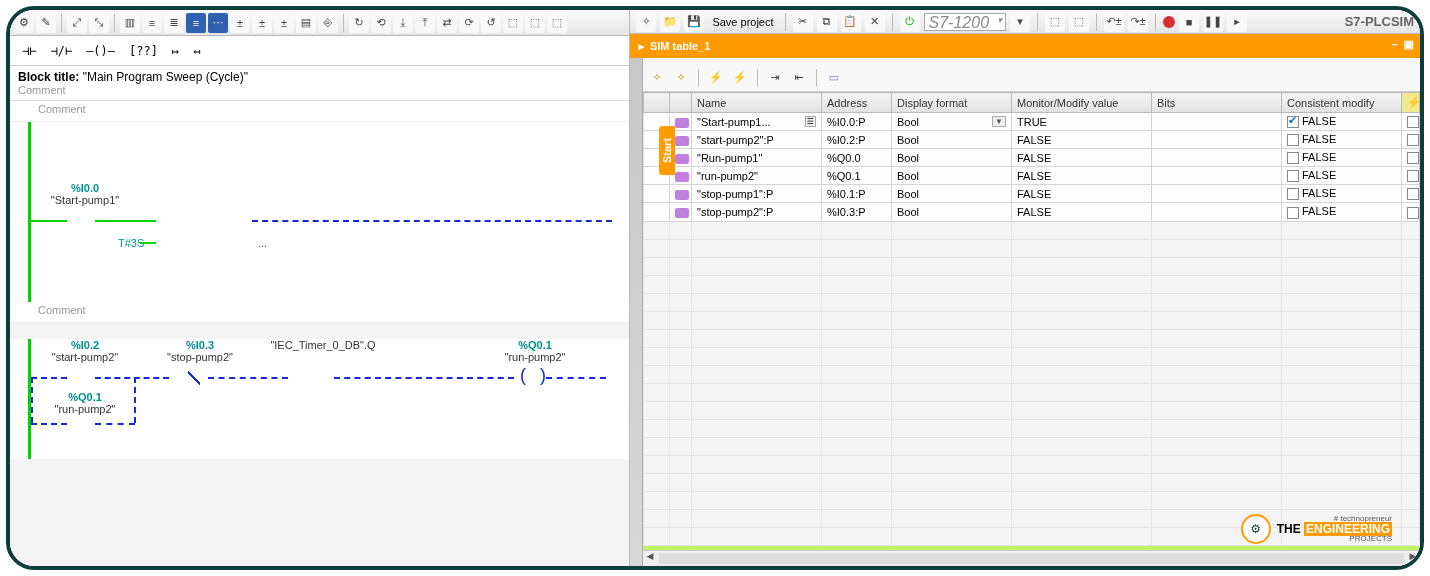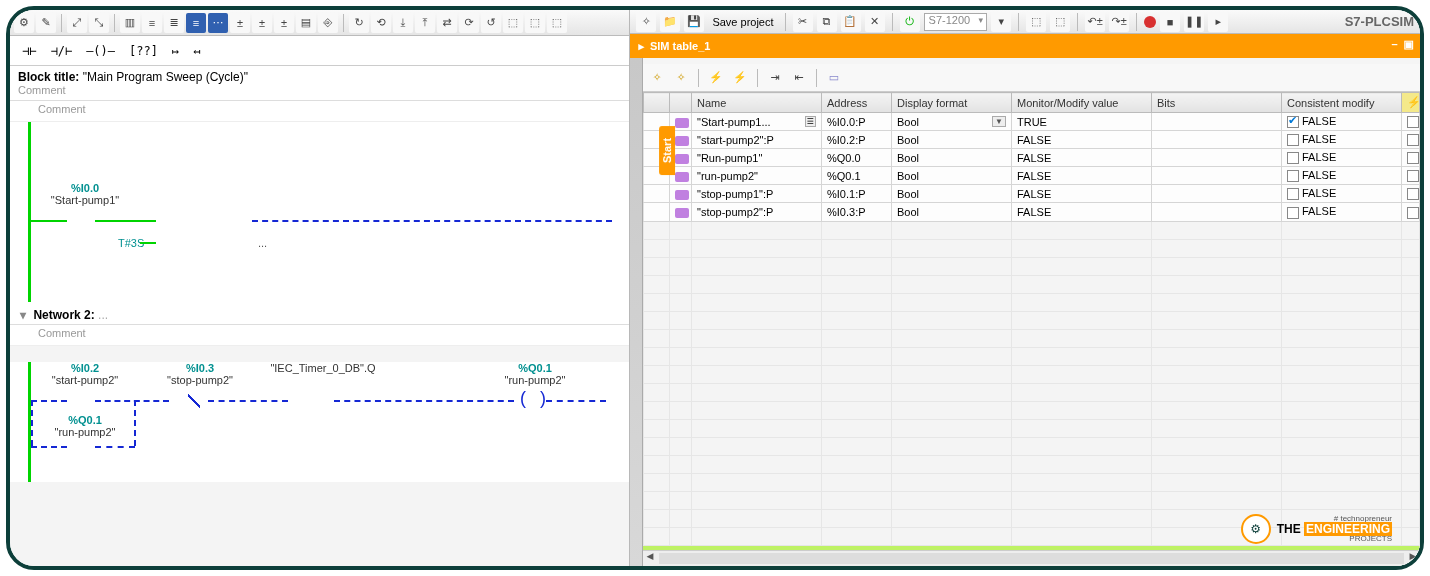--- a/index.html
+++ b/index.html
@@ -213,22 +213,22 @@
     position:absolute; right:28px; bottom:22px;
     display:flex; align-items:center; gap:6px;
   }
   .brand-gear { width:30px; height:30px; border:2px solid #ff9a00; border-radius:50%; display:flex; align-items:center; justify-content:center; font-size:12px; color:#0d3f3a; background:#fff;}
   .brand-txt { font-size:10px; line-height:1; }
   .brand-tep { font-weight:700; font-size:12px;text-align:center; }
   .brand-tep .eng { background:#ff9a00; color:#fff; padding:0 2px; }
   .brand-sub { font-size:8px; color:#555; text-align:right; }
   .tb-word { font-size:11px; padding:0 4px;}
   .select {
-    height:18px; font-size:11px; border:1px solid #aaa; background:#fff; color:#888;
-    padding:0 16px 0 4px; position:relative;
+    height:18px; font-size:16px; border:1px solid #aaa; background:#fff; color:#888;
+    padding:0 16px 0 4px; position:relative;font-style:italic;
   }
   .select::after{content:"▾"; position:absolute; right:3px; top:1px; font-size:9px;}
   .green { color:#00b000; }
   .red-dot { width:12px; height:12px; border-radius:50%; background:#d83030; display:inline-block;}
 </style>
 </head>
 <body>
 
 <div class="frame">
  <div class="split">
@@ -296,25 +296,20 @@
       </div>
       <div class="wire-h" style="left:21px; top:98px; width:36px;"></div>
       <div class="contact" style="left:57px; top:88px;"></div>
       <div class="wire-h" style="left:85px; top:98px; width:61px;"></div>
 
       <div class="wire-h dash" style="left:242px; top:98px; width:360px;"></div>
 
       <div class="wire-h" style="left:130px; top:120px; width:16px;"></div>
     </div>
 
-    <div class="network-hdr">
-      <span style="color:#888;margin-right:4px">▾</span>
-      <span>Network 2:</span>
-      <span style="color:#aaa;font-weight:400">  ...</span>
-    </div>
     <div class="network-sub">Comment</div>
     <div class="ladder-canvas small">
       <div class="rail-left"></div>
 
       <div class="tag-label" style="left:30px; top:0px; width:90px;">
         <div class="addr">%I0.2</div>
         <div class="name">"start-pump2"</div>
       </div>
       <div class="wire-h dash" style="left:21px; top:38px; width:36px;"></div>
       <div class="contact dash" style="left:57px; top:28px;"></div>

